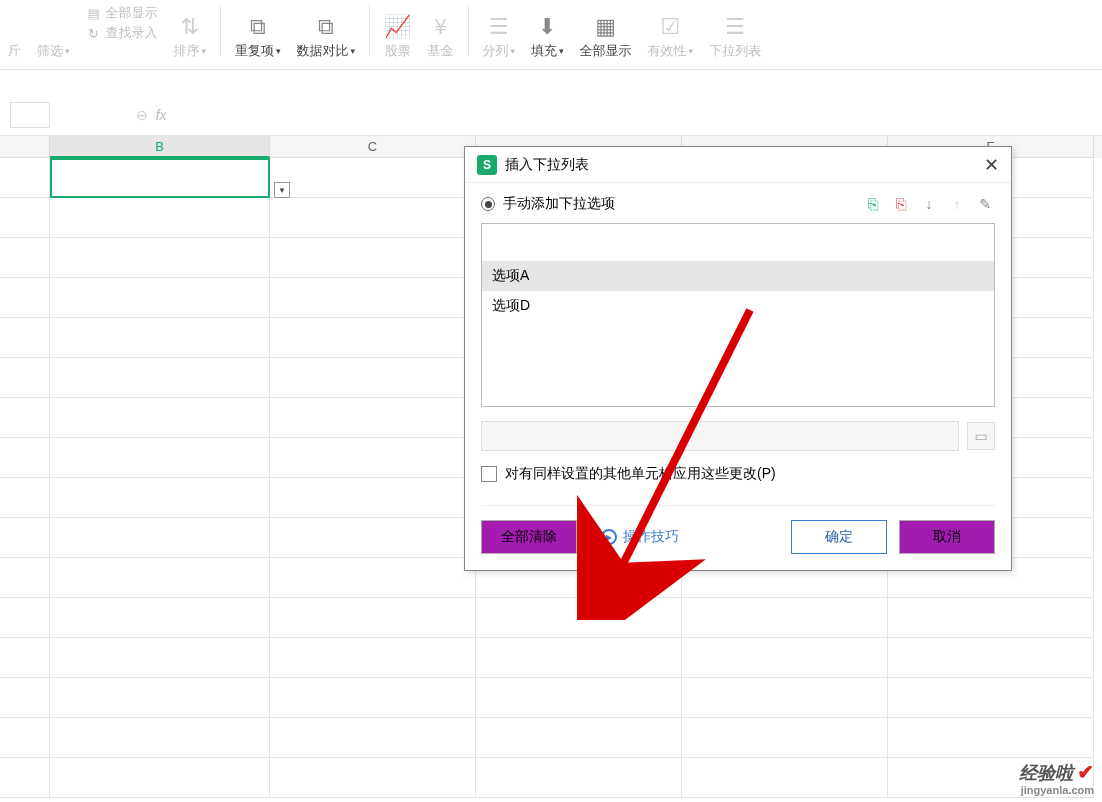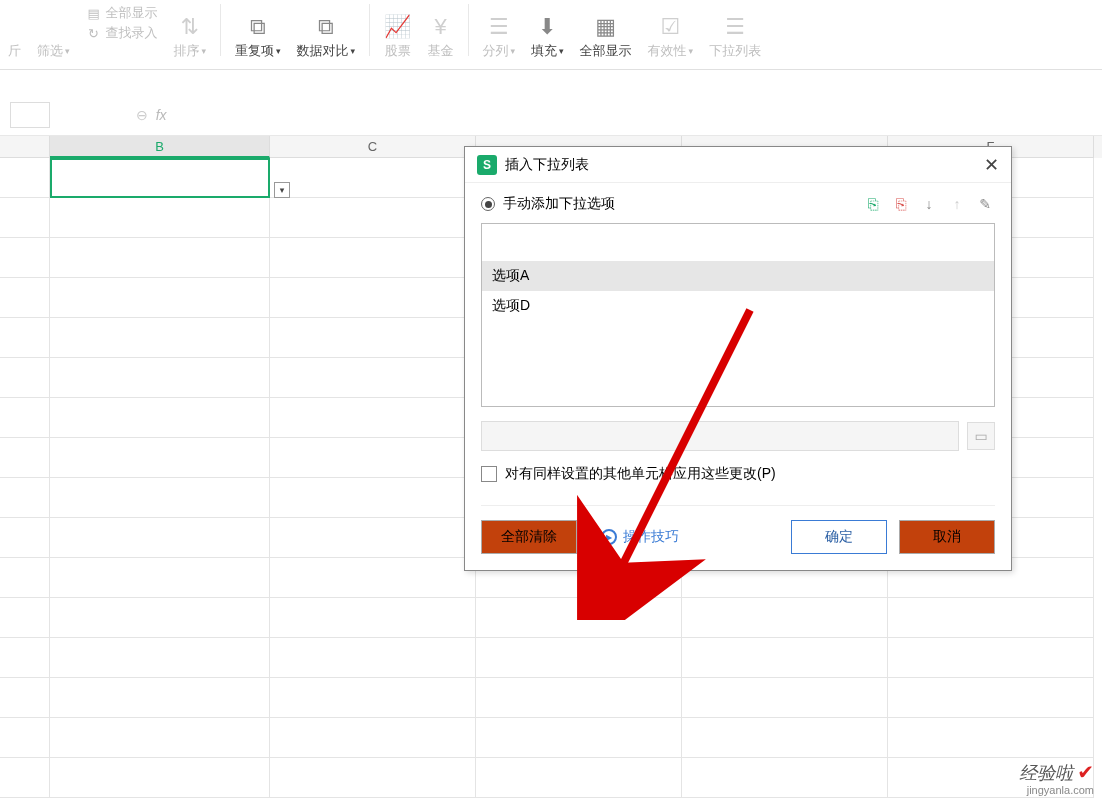--- a/index.html
+++ b/index.html
@@ -37,27 +37,27 @@
   .iconbtn.red { color:#d9534f; }
   .listbox { border:1px solid #bbb; height:184px; overflow:auto; margin-bottom:14px; }
   .listbox .item { padding:6px 10px; font-size:14px; }
   .listbox .item.sel { background:#e6e6e6;margin-top:37px; }
   .fieldbox { display:flex; align-items:center; gap:8px; margin:8px 0 14px 0; }
   .fieldbox .txt { flex:1; height:30px; border:1px solid #ddd; background:#f5f5f5; }
   .fieldbox .pick { width:28px; height:28px; border:1px solid #ddd; background:#f5f5f5; display:flex; align-items:center; justify-content:center; color:#aaa; }
   .chkrow { display:flex; align-items:center; gap:8px; margin-bottom:22px; }
   .chkrow .chk { width:16px; height:16px; border:1px solid #888; }
   .buttons { display:flex; align-items:center; gap:12px; border-top:1px solid #eee; padding-top:14px; }
-  .btn { height:34px; min-width:96px; border:1px solid #aaa; background:#c2410c; display:flex; align-items:center; justify-content:center; font-size:14px; cursor:pointer; }
+  .btn { height:34px; min-width:96px; border:1px solid #aaa; background:#a21caf; display:flex; align-items:center; justify-content:center; font-size:14px; cursor:pointer; }
   .btn.primary { border:1px solid #3a7bd5; color:#2b5fa4; background:#fff; }
   .oplink { display:flex; align-items:center; gap:6px; color:#3a7bd5; font-size:14px; cursor:pointer; margin-right:auto; margin-left:12px; }
   .opcircle { width:16px; height:16px; border:2px solid #3a7bd5; border-radius:50%; display:flex; align-items:center; justify-content:center; font-size:8px; color:#3a7bd5; }
   .radio-o { width:14px; height:14px; border:1px solid #666; border-radius:50%; display:flex; align-items:center; justify-content:center; }
   .radio-o.checked::after { content:""; width:7px; height:7px; background:#444; border-radius:50%; }
-  .watermark { position:absolute; right:8px; bottom:6px; font-size:14px; color:#555; font-style:italic; font-weight:normal; text-align:right; line-height:1.1; }
+  .watermark { position:absolute; right:8px; bottom:6px; font-size:14px; color:#555; font-style:italic; font-weight:bold; text-align:right; line-height:1.1; }
   .watermark .top { font-size:18px; }
   .watermark .ck { color:#d22; font-size:20px; font-style:normal;}
   .watermark .sub { font-size:11px; color:#888; font-style:normal; }
   .arrow-svg { position:absolute; left:560px; top:300px; pointer-events:none; z-index:50;}
 </style>
 </head>
 <body>
 
 <div class="ribbon">
   <div class="ribbon-group disabled">

